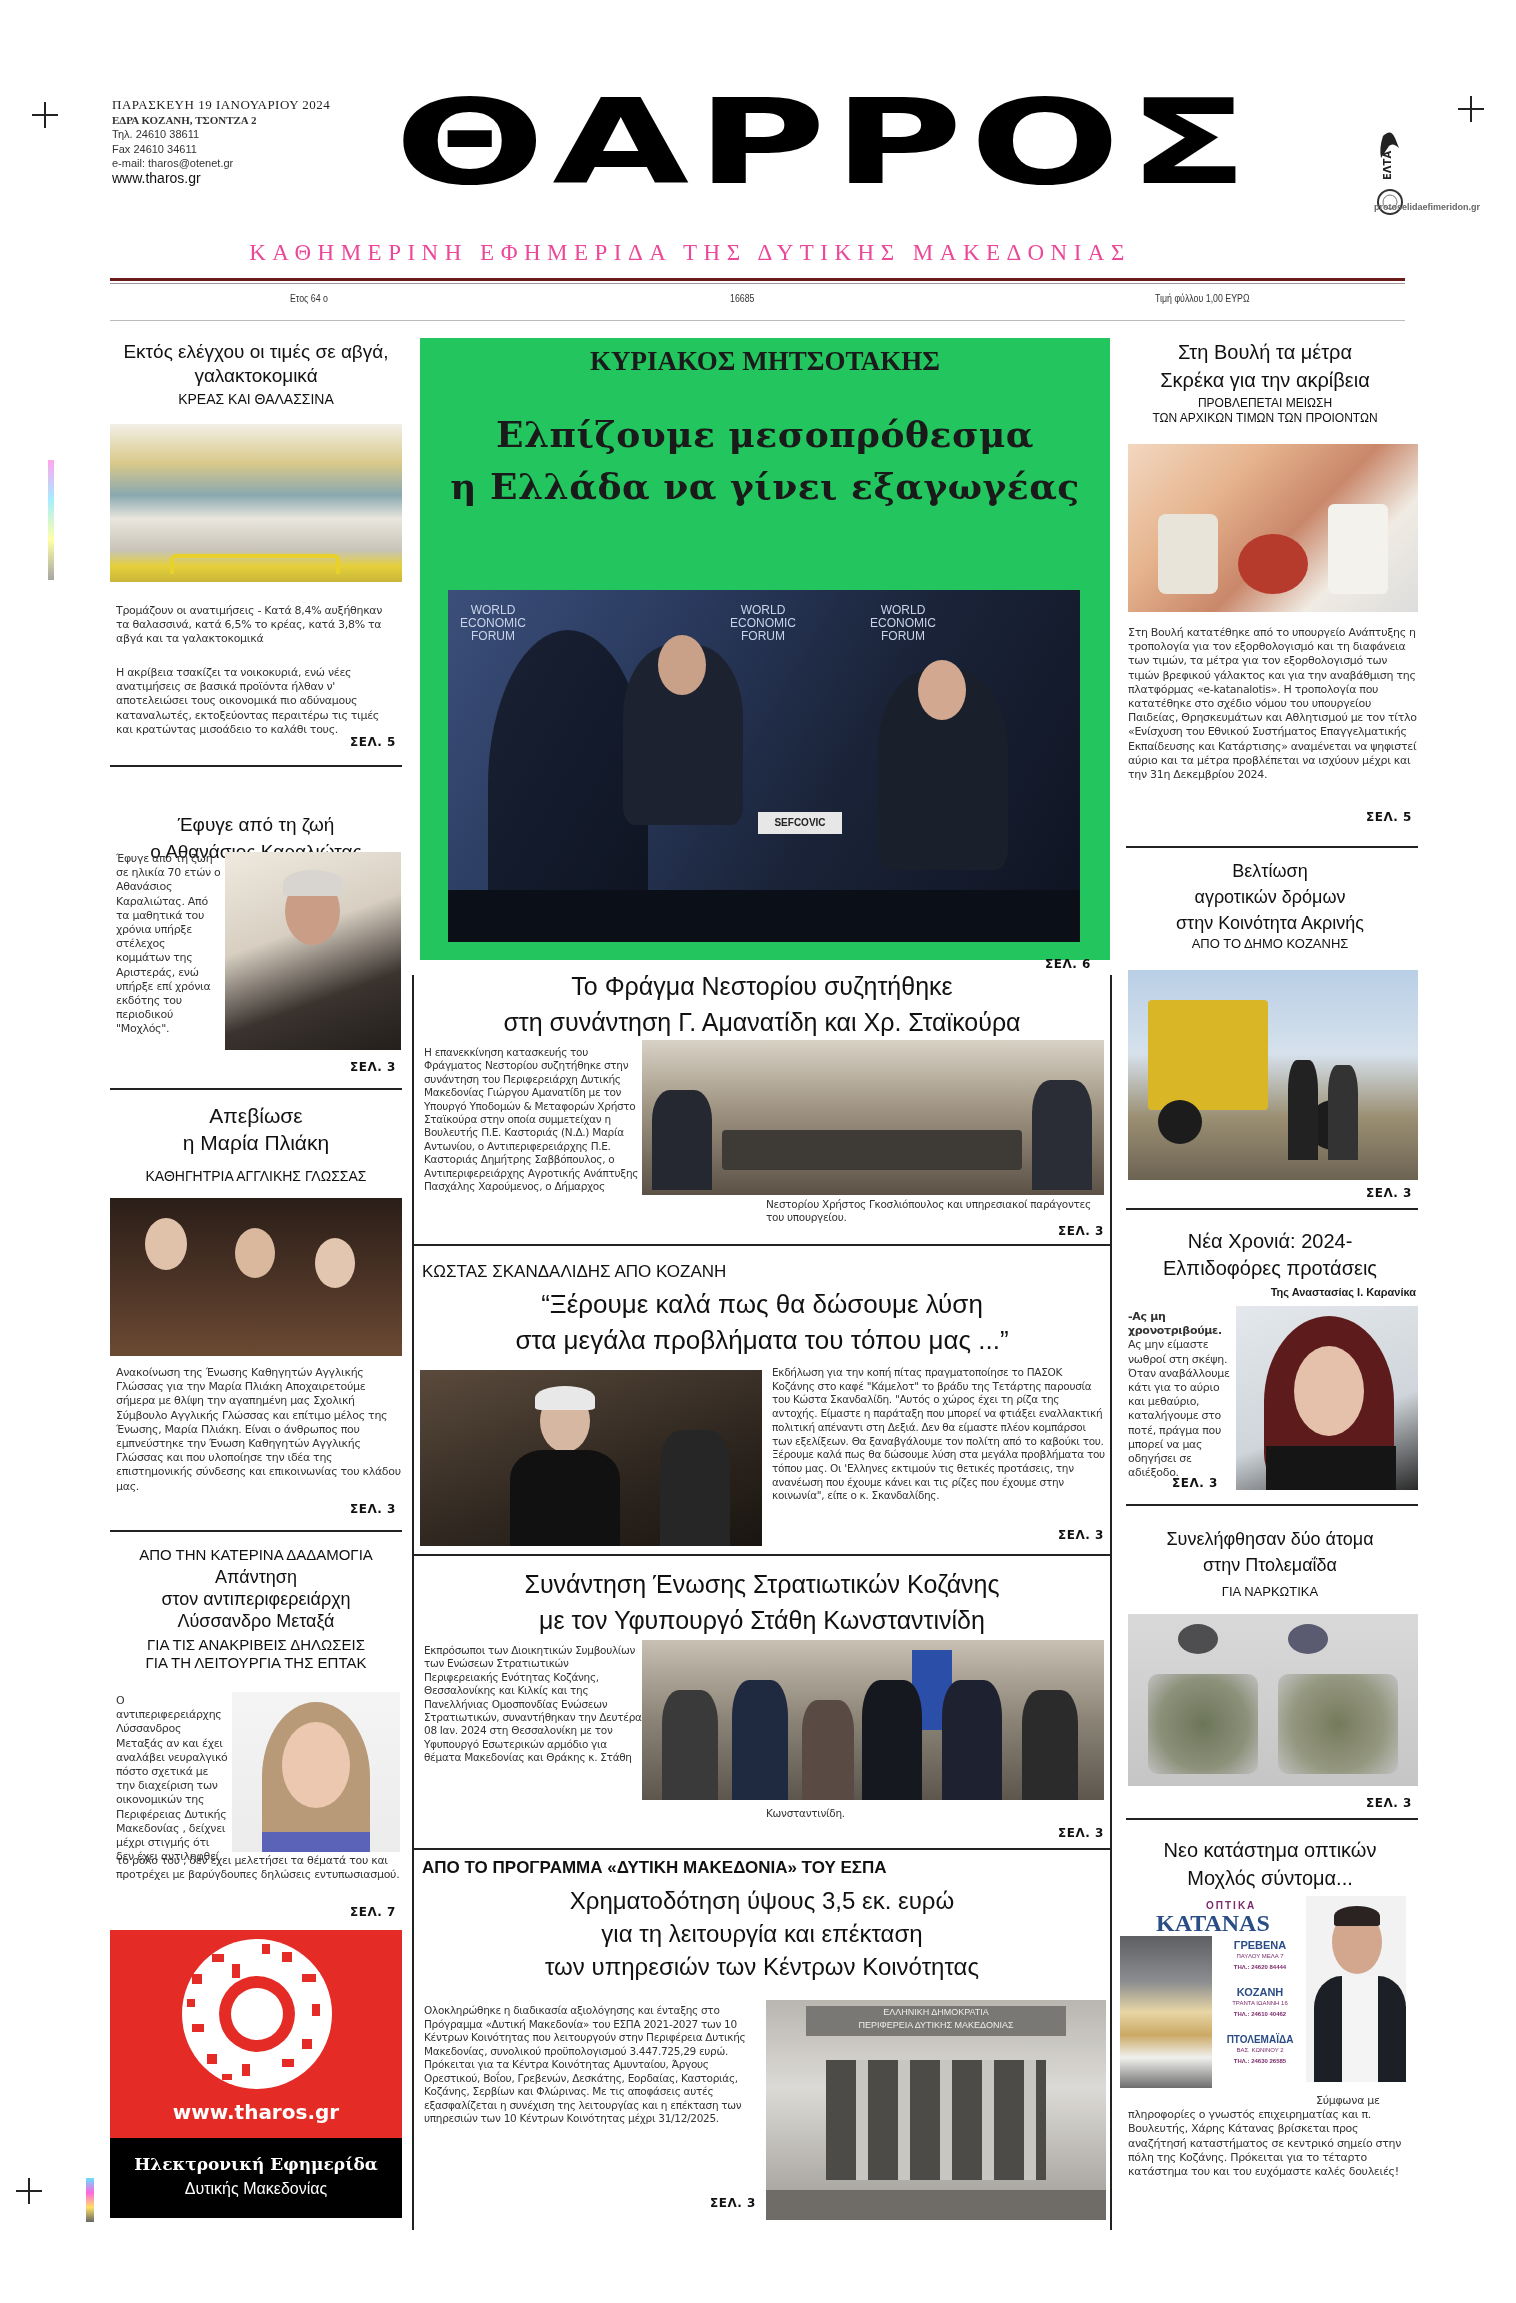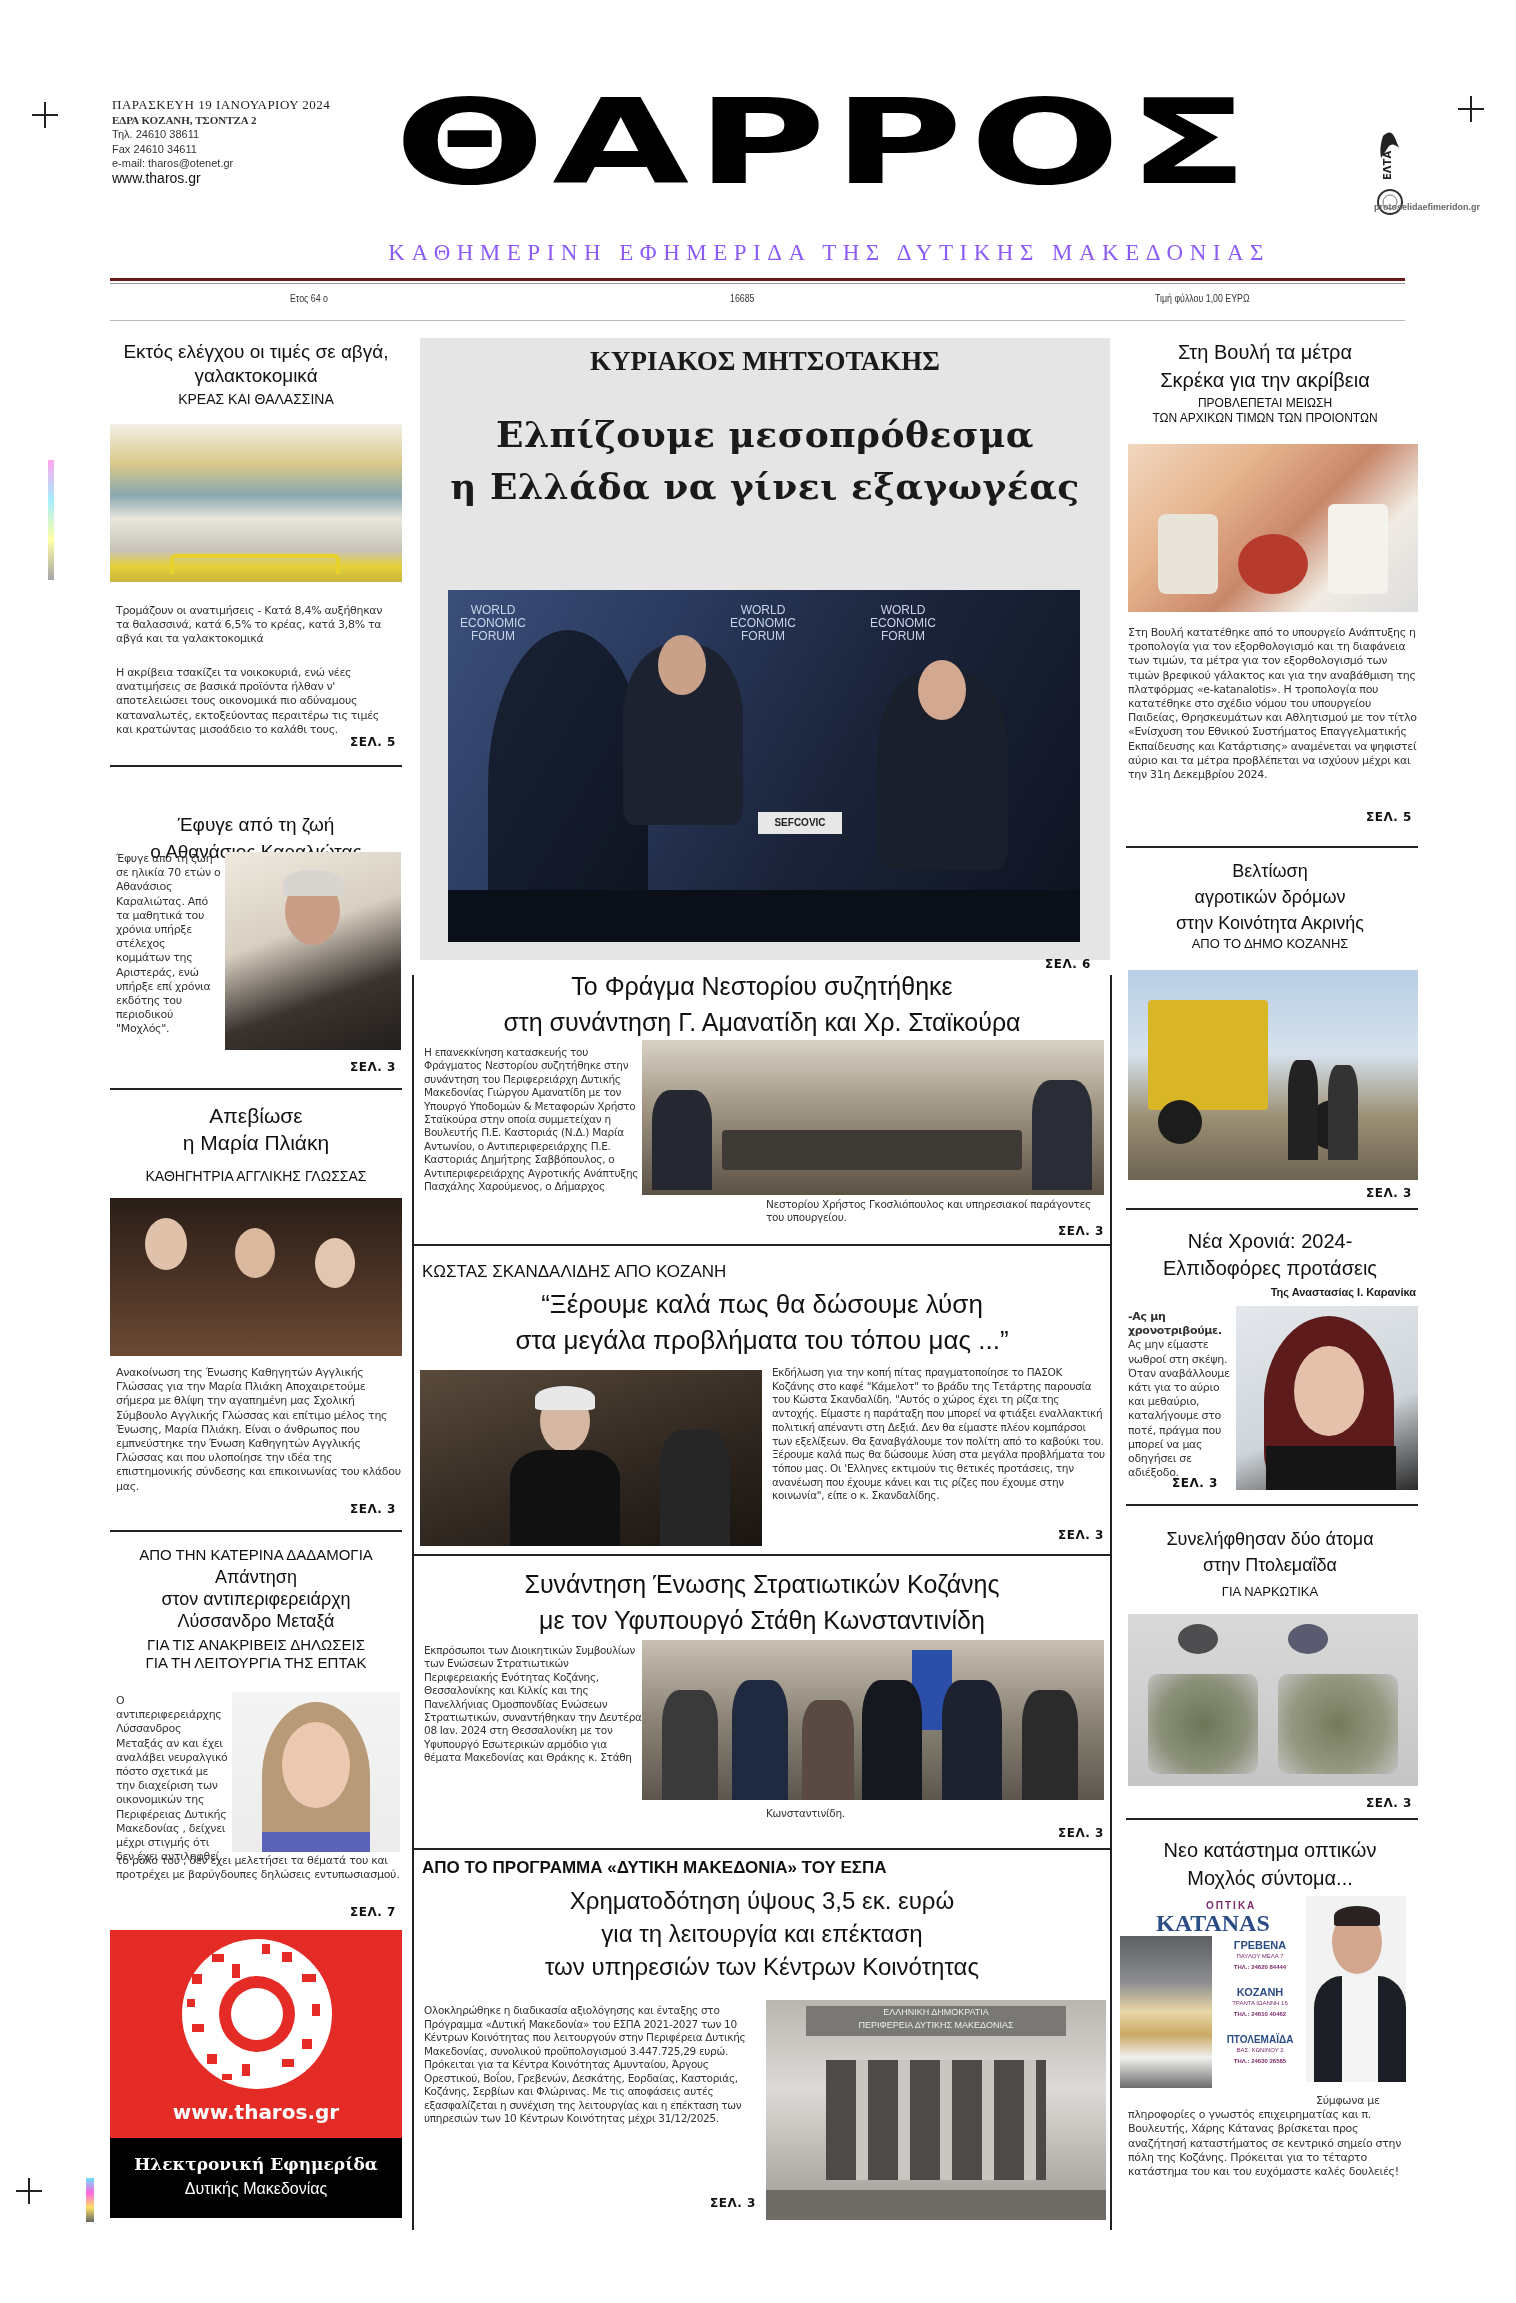--- a/index.html
+++ b/index.html
@@ -6,32 +6,32 @@
 body{width:1516px;height:2303px;background:#fff;position:relative;font-family:"Liberation Sans",sans-serif;color:#1a1a1a;overflow:hidden}
 .abs{position:absolute}
 .crop{position:absolute;width:26px;height:26px}
 .crop:before{content:"";position:absolute;left:12px;top:0;width:2px;height:26px;background:#222}
 .crop:after{content:"";position:absolute;top:12px;left:0;height:2px;width:26px;background:#222}
 .hdr-info{left:112px;top:98px;font-size:11px;line-height:14.5px;color:#333}
 .hdr-info .date{font-family:"Liberation Serif",serif;font-size:13px;letter-spacing:.5px;color:#222}
 .hdr-info .addr{font-family:Liberation Serif, serif;font-weight:bold;font-size:11px}
 .hdr-info .web{font-size:14px;color:#111}
 .masthead{left:400px;top:92px;width:850px;height:130px;font-family:"DejaVu Sans",sans-serif;font-weight:900;font-size:150px;line-height:130px;letter-spacing:6px;text-align:center;color:#000;transform:scaleX(1.18) scaleY(.78);transform-origin:center top}
-.tagline{left:110px;top:240px;width:1160px;text-align:right;font-family:"Liberation Serif",serif;font-size:23px;letter-spacing:6.5px;color:#8b5cf6}
+.tagline{left:110px;top:240px;width:1160px;text-align:center;font-family:"Liberation Serif",serif;font-size:23px;letter-spacing:6.5px;color:#ec4899}
 .rule-red{left:110px;top:278px;width:1295px;height:3px;background:#6b1a1a}
 .meta-row{top:292px;font-size:11px;font-family:"Liberation Sans",sans-serif;color:#333;transform:scaleX(.8);transform-origin:left}
 .elta{left:1375px;top:128px;width:30px;height:90px}
 .protos{left:1374px;top:202px;font-size:9px;font-weight:bold;color:#666}
 .col-rule{position:absolute;background:#222}
 .hrule{position:absolute;height:2px;background:#222}
 .hd-sans{font-family:"Liberation Sans",sans-serif;text-align:center;color:#111}
 .body-txt{font-size:11px;line-height:14.2px;color:#333;font-family:"DejaVu Sans",sans-serif;letter-spacing:-.3px}
 .sel{position:absolute;font-family:"DejaVu Sans",sans-serif;font-weight:bold;font-size:12px;color:#111;letter-spacing:.5px}
 .photo{position:absolute;overflow:hidden}
-.feature{left:420px;top:338px;width:690px;height:622px;background:#e5e5e5}
+.feature{left:420px;top:338px;width:690px;height:622px;background:#22c55e}
 .ft-kicker{position:absolute;left:0;top:8px;width:690px;text-align:center;font-family:"Liberation Serif",serif;font-weight:bold;font-size:27px;color:#1a1a1a}
 .ft-title{position:absolute;left:0;top:70px;width:690px;text-align:center;font-family:"DejaVu Serif",serif;font-weight:bold;font-size:36px;line-height:52px;color:#1a1a1a;letter-spacing:.5px}
 .qr{position:absolute;left:110px;top:1930px;width:292px;height:288px}
 </style>
 </head>
 <body>
 
 <div class="crop" style="left:32px;top:102px"></div>
 <div class="crop" style="left:1458px;top:96px"></div>
 <div class="crop" style="left:16px;top:2178px"></div>

